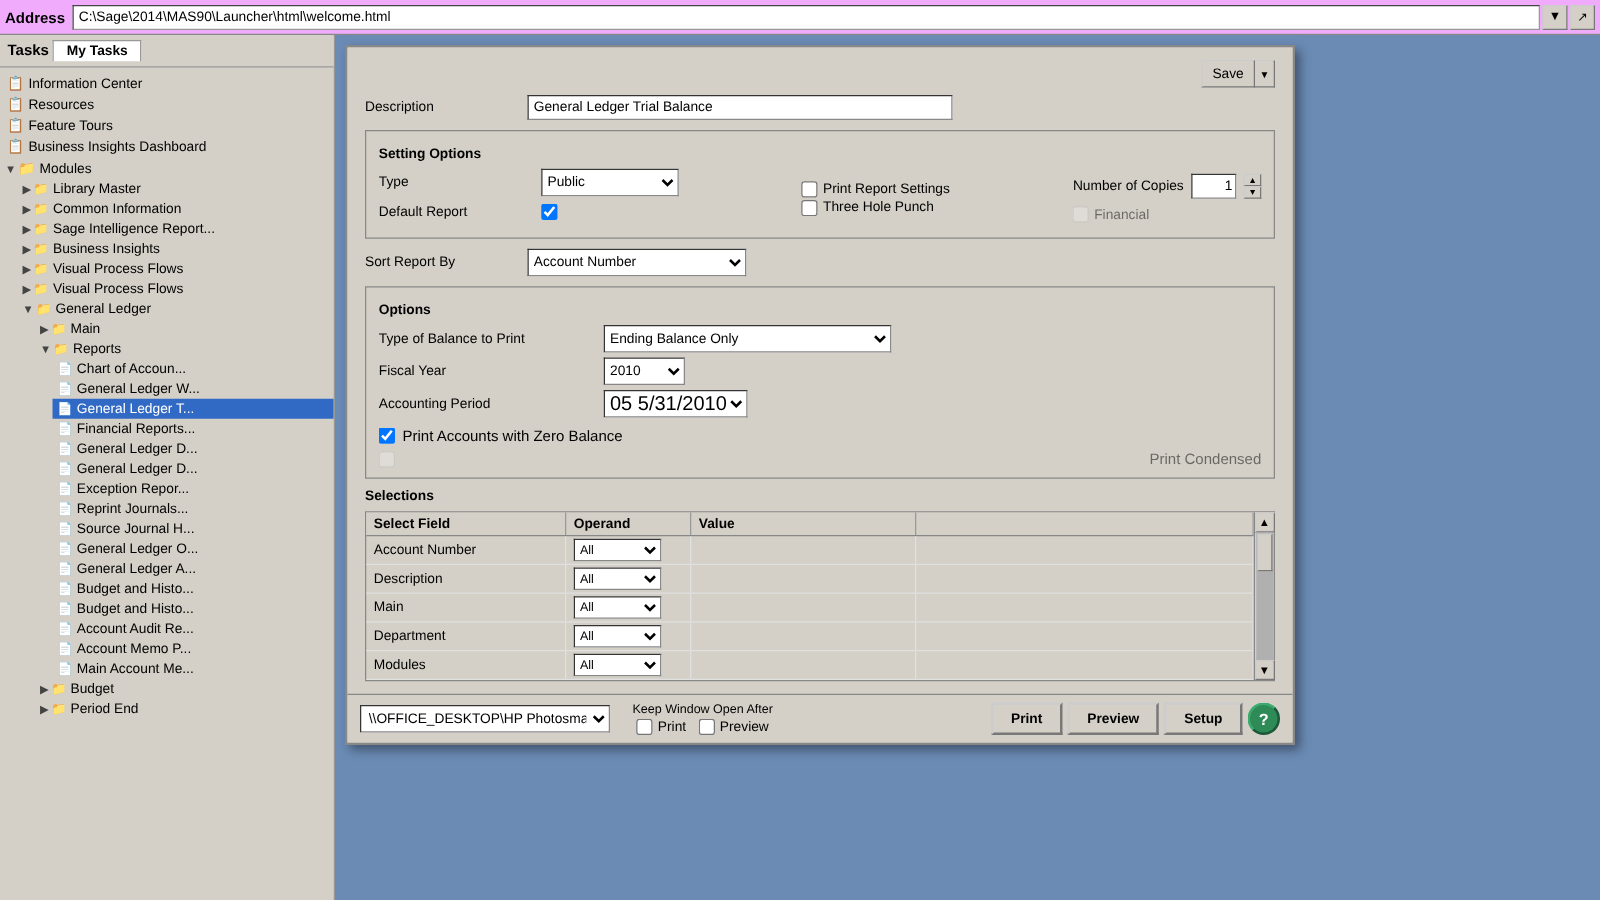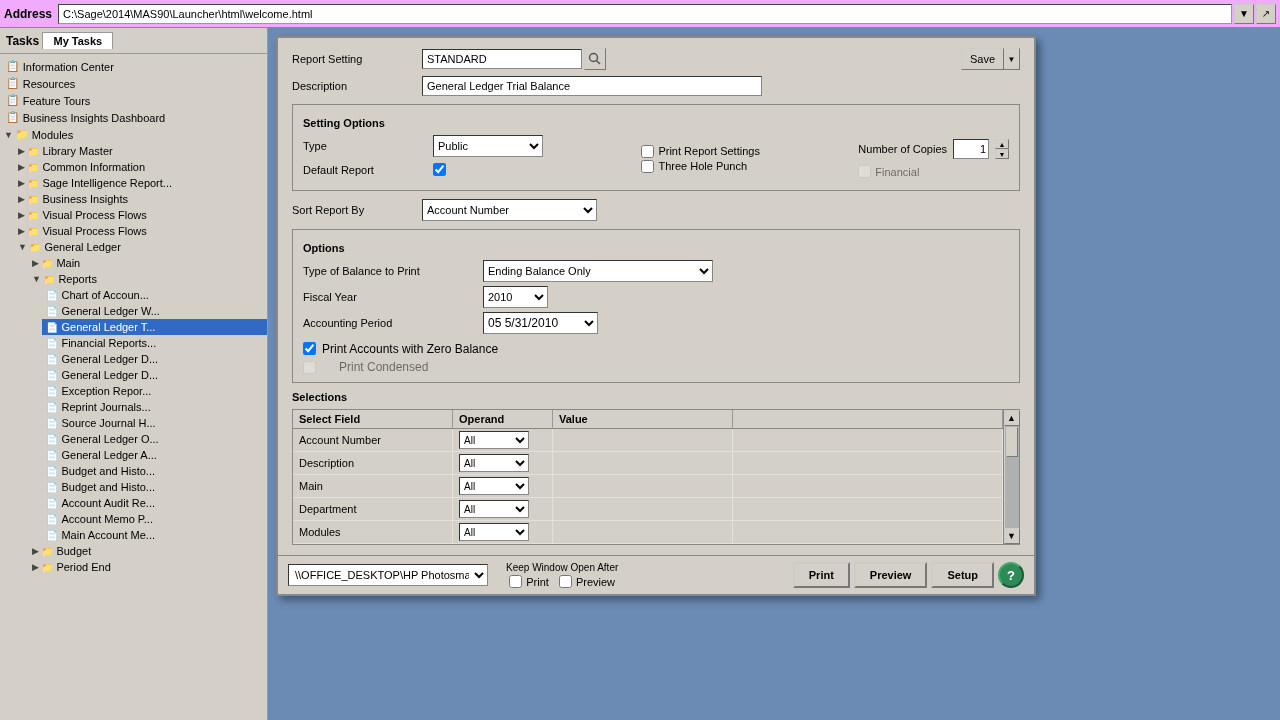--- a/index.html
+++ b/index.html
@@ -424,37 +424,38 @@
       height: 22px;
       width: 65px;
       font-size: 11px;
       background: white;
       border: 1px inset #888;
     }
 
     .period-select {
       height: 22px;
       width: 115px;
-      font-size: 12px;
+      font-size: 16px;
       background: white;
       border: 1px inset #888;
     }
 
     .zero-balance-row {
       display: flex;
       align-items: flex-start;
       gap: 6px;
       margin-bottom: 4px;
     }
 
     .condensed-row {
       display: flex;
       align-items: center;
       gap: 23px;
       opacity: 0.5;
+      justify-content: space-between;
     }
 
     
     .sort-row {
       display: flex;
       align-items: center;
       margin-bottom: 8px;
     }
     .sort-label {
       width: 130px;
@@ -643,30 +644,20 @@
   </div>
 
   <div class="content-area">
 
     <div class="dialog">
 
 
       <div class="dialog-body">
 
         <div style="display:flex; align-items:center; margin-bottom:6px; justify-content:space-between;">
-          <div style="display:flex; align-items:center;">
-            <span class="form-label">Report Setting</span>
-            <input type="text" class="form-input form-input-report" value="STANDARD" style="">
-            <button class="search-btn">
-              <svg width="14" height="14" viewBox="0 0 14 14">
-                <circle cx="5.5" cy="5.5" r="4" stroke="#555" stroke-width="1.5" fill="none"></circle>
-                <line x1="8.5" y1="8.5" x2="12" y2="12" stroke="#555" stroke-width="1.5"></line>
-              </svg>
-            </button>
-          </div>
           <div class="save-btn-group">
             <button class="btn">Save</button>
             <button class="btn-arrow">▼</button>
           </div>
         </div>
 
         <div class="form-row" style="margin-bottom:8px;">
           <span class="form-label">Description</span>
           <input type="text" class="form-input form-input-wide" value="General Ledger Trial Balance" style="">
         </div>

